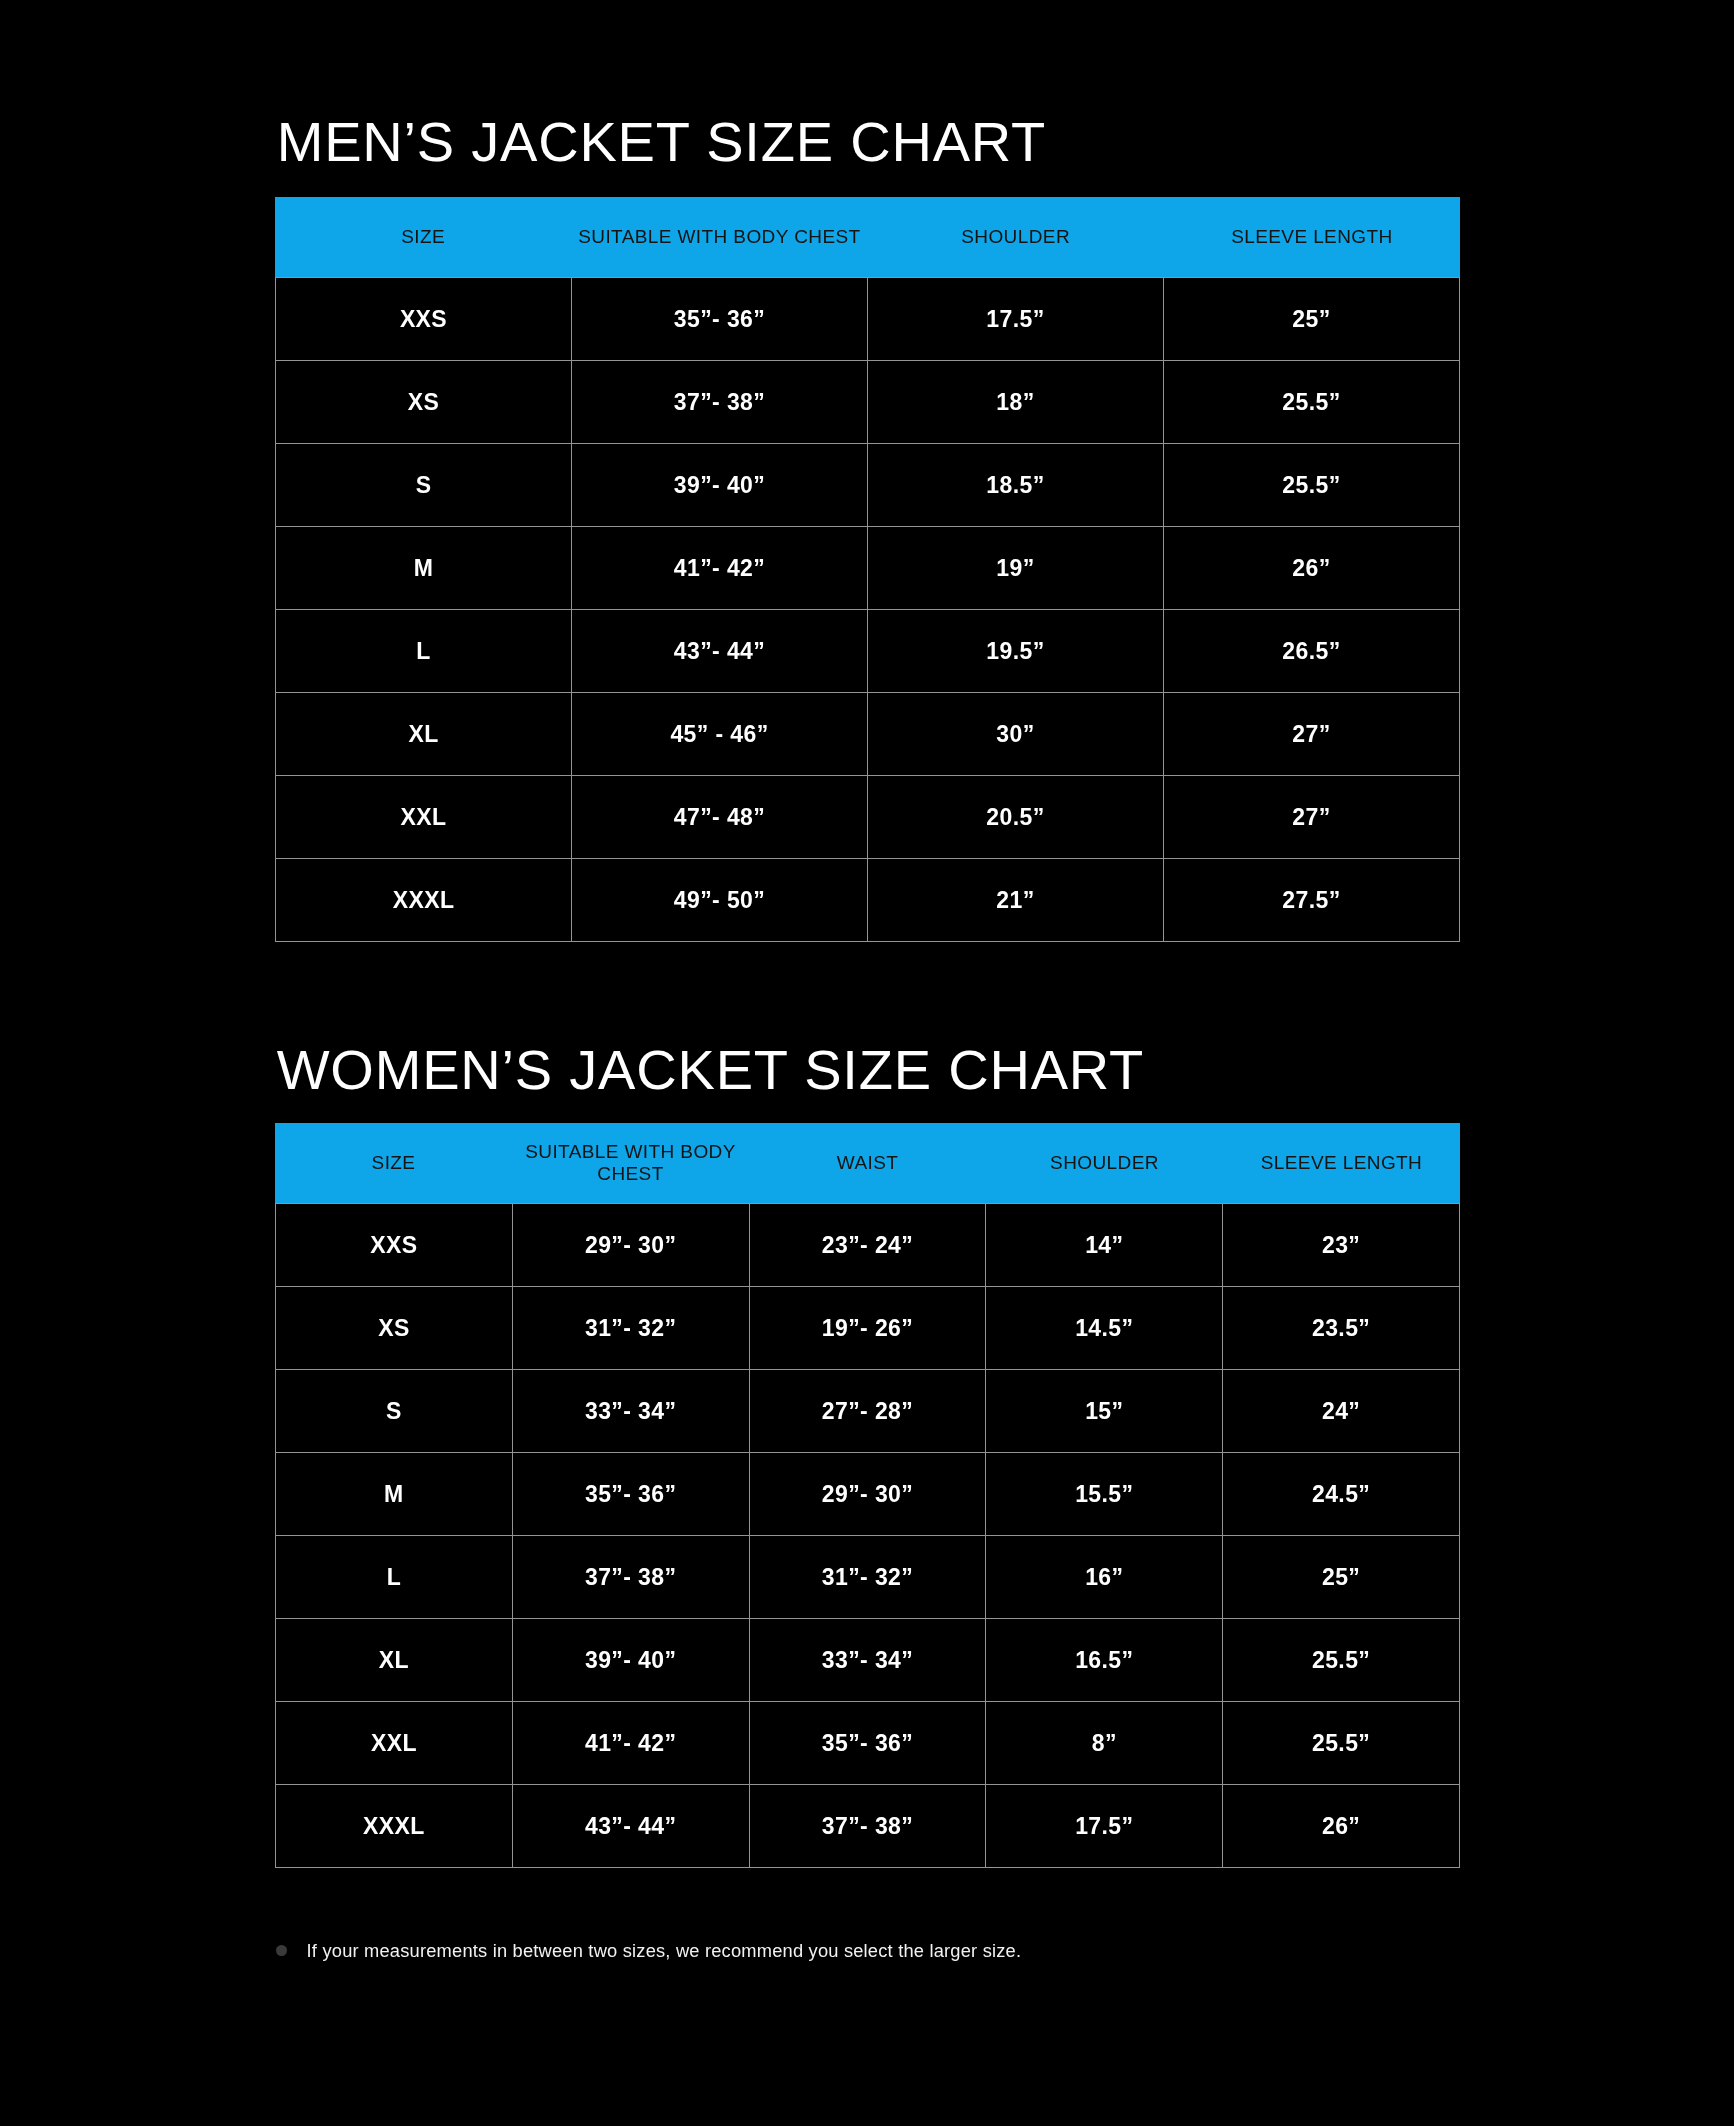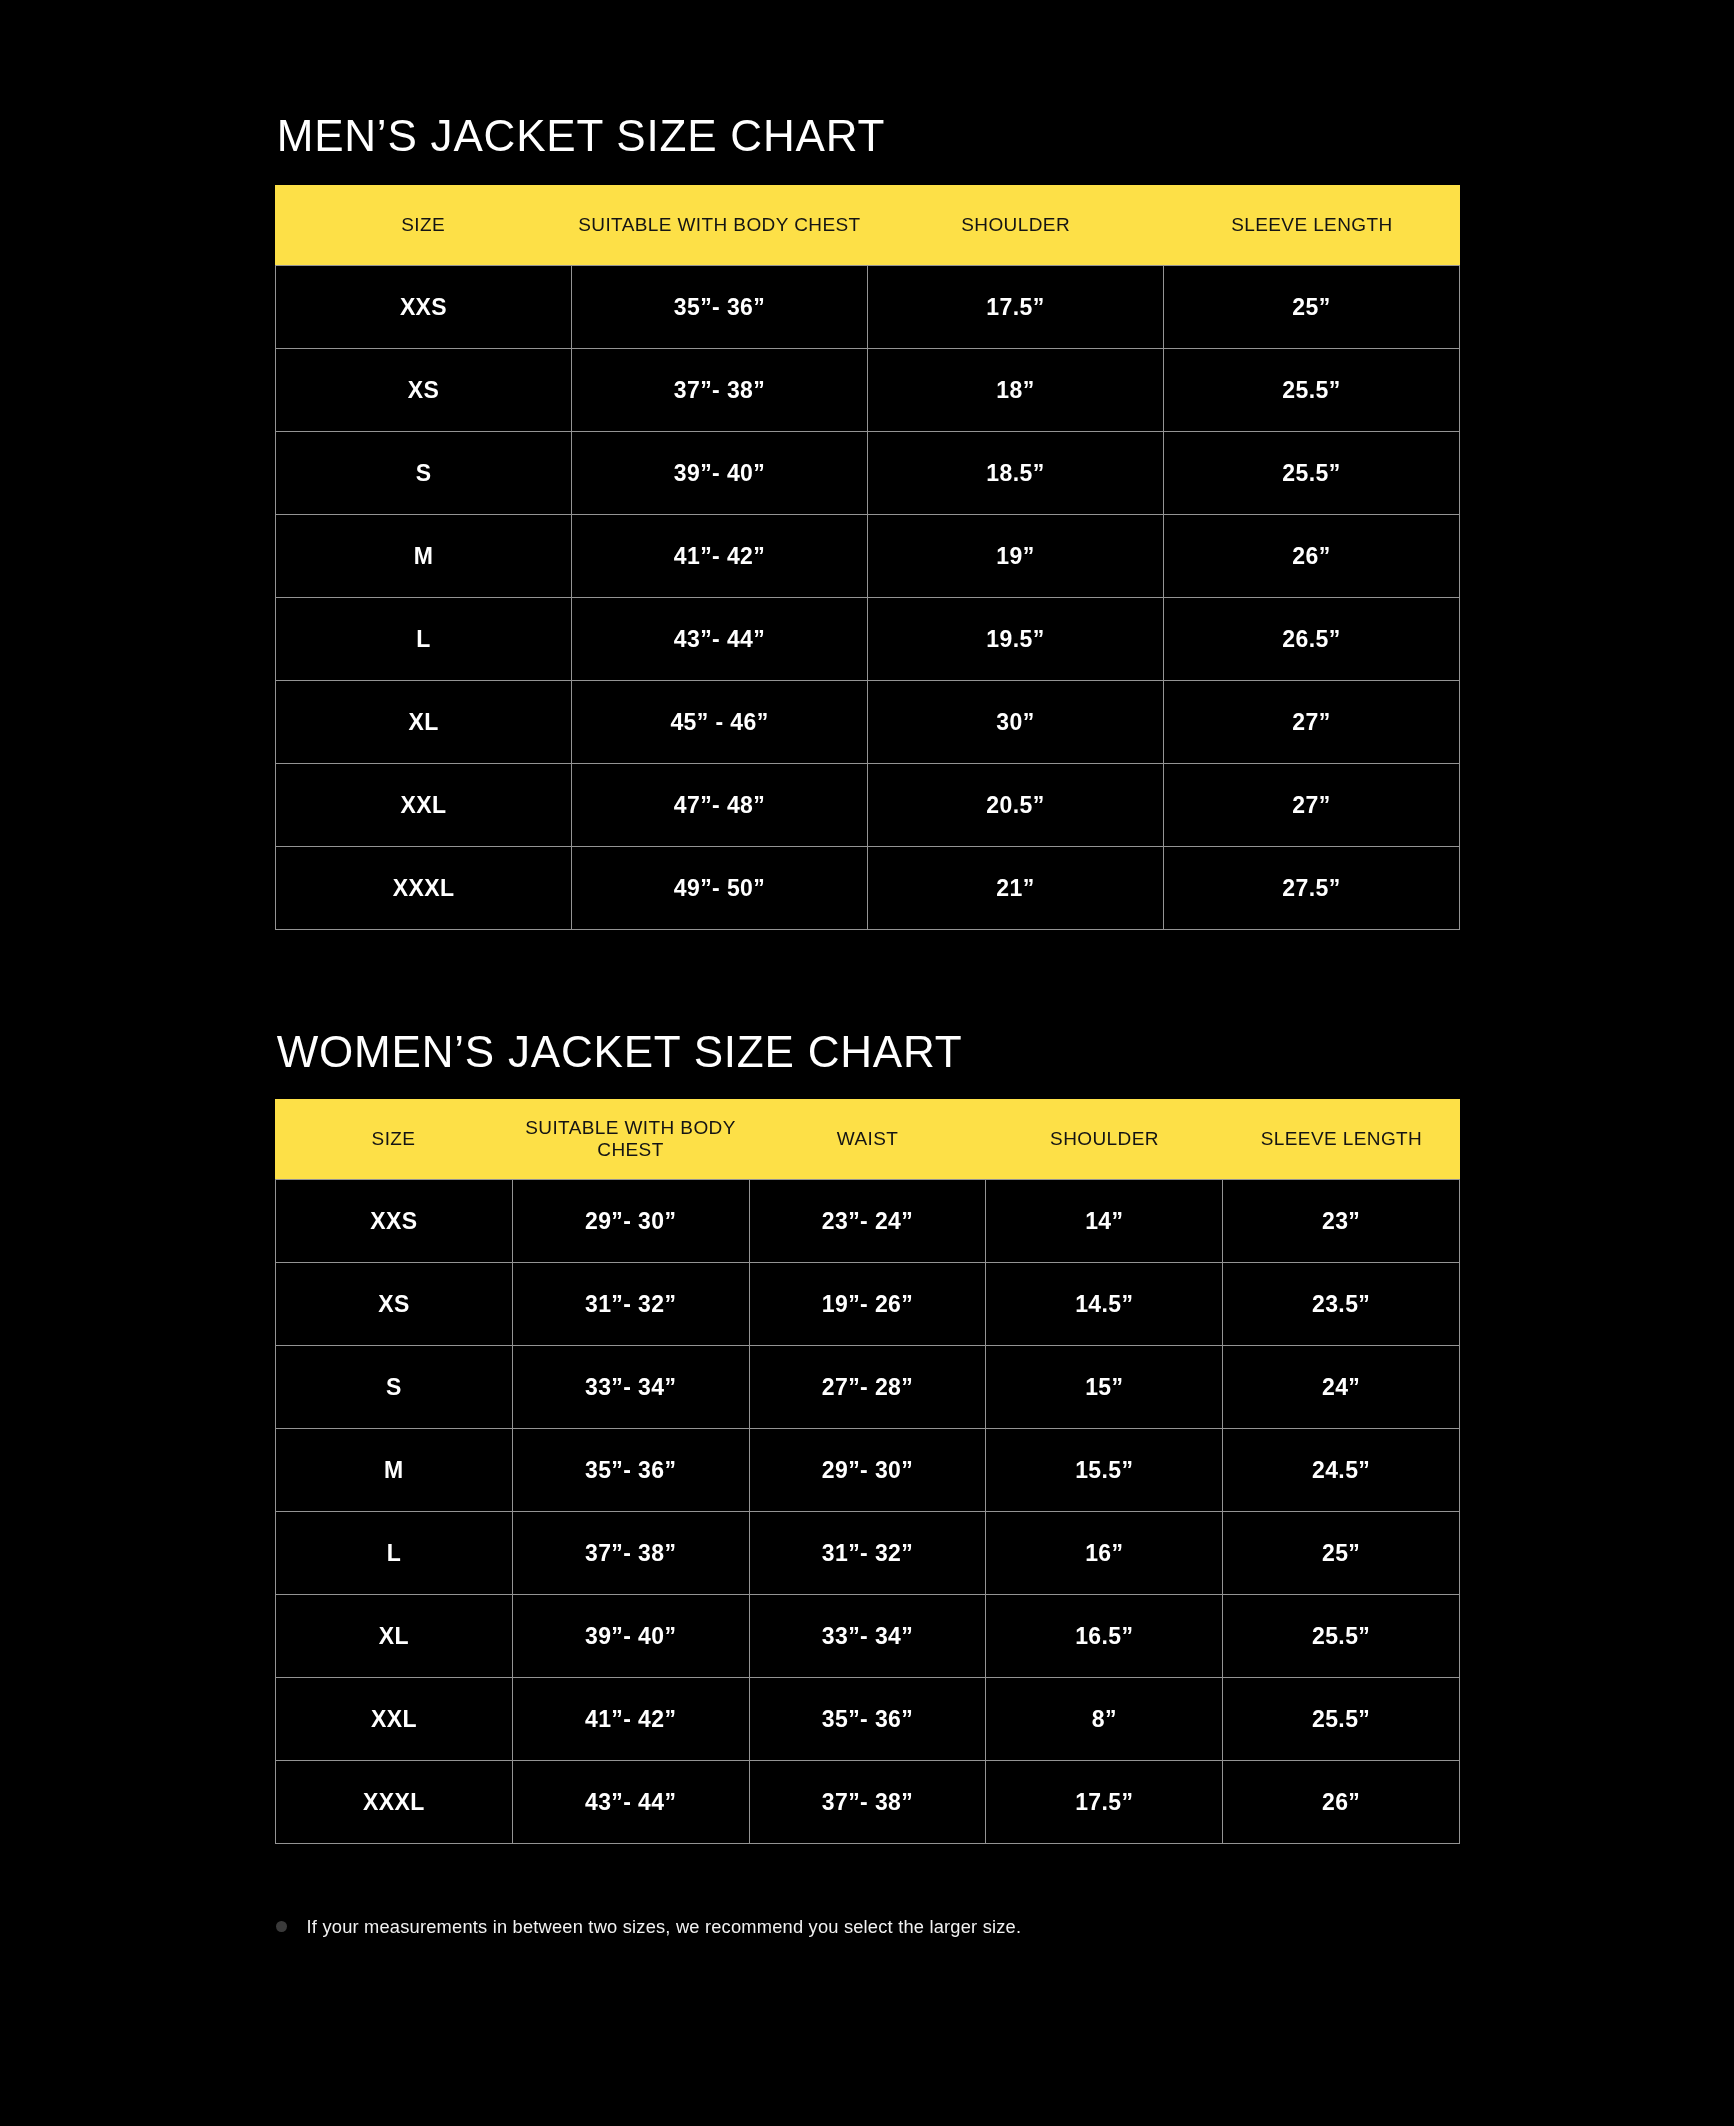--- a/index.html
+++ b/index.html
@@ -14,37 +14,37 @@
     overflow: hidden;
   }
   .page {
     width: 1185px;
     margin: 0 auto;
     padding-top: 114px;
   }
   .chart-title {
     margin: 0;
     padding: 0 0 0 1.7px;
-    font-size: 44px;
+    font-size: 56px;
     font-weight: 400;
     line-height: 1;
     letter-spacing: 0.8px;
     color: #ffffff;
   }
   .chart-section.womens {
     margin-top: 100px;
   }
   .size-table {
     margin-top: 27.4px;
   }
   .chart-section.womens .size-table {
     margin-top: 25px;
   }
   .table-header {
-    background: #fde047;
+    background: #0ea5e9;
     height: 80px;
     display: flex;
     align-items: center;
   }
   .table-header .th {
     flex: 1 1 0;
     text-align: center;
     font-size: 19px;
     font-weight: 400;
     letter-spacing: 0.4px;

